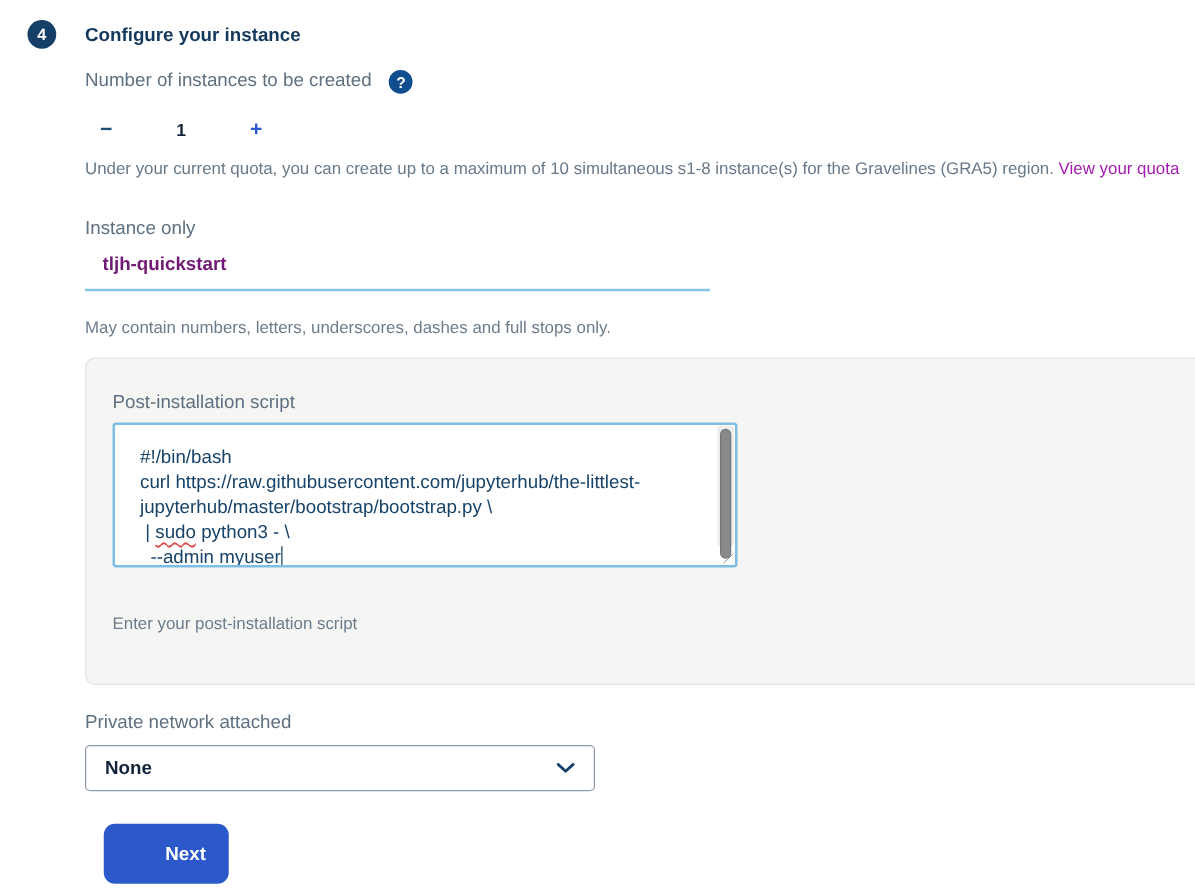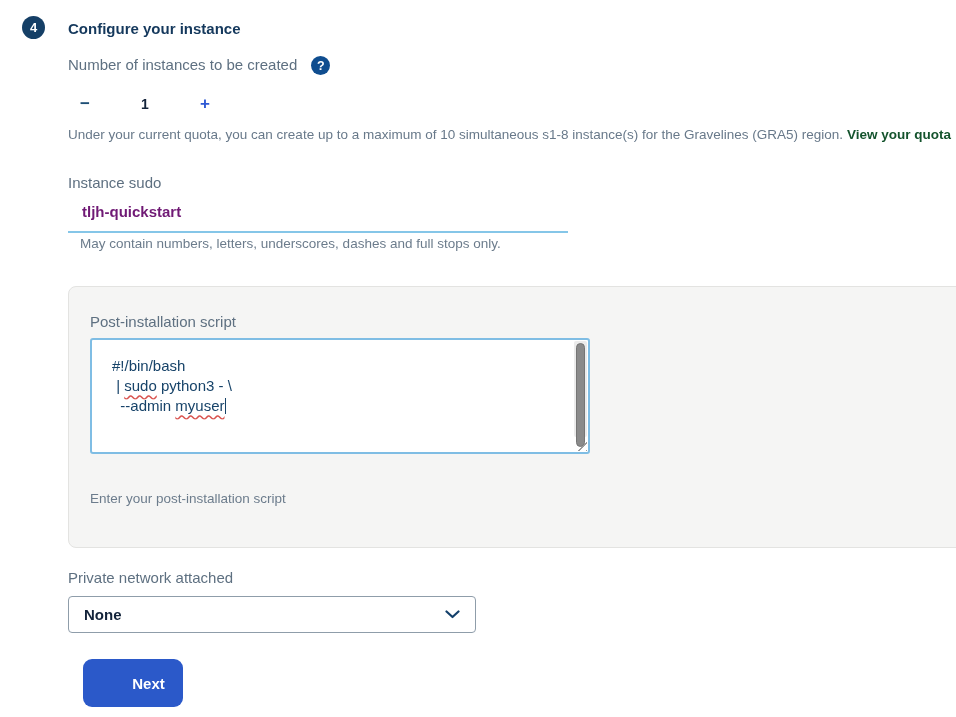--- a/index.html
+++ b/index.html
@@ -48,35 +48,35 @@
   }
   .stepper-btn.minus { color: #1d4e75; }
   .stepper-btn.plus  { color: #2e59d4; }
   .stepper-value { font-size: 14px; font-weight: bold; color: #13233a; }
 
   .quota-line {
     left: 68px; top: 127px; white-space: nowrap;
     font-size: 13.5px; color: #68798a;
   }
   .quota-link {
-    color: #14532d; font-weight: bold; text-decoration: none; cursor: pointer;
+    color: #a21caf; font-weight: normal; text-decoration: none; cursor: pointer;
   }
 
   
   .field-label { font-size: 15px; color: #5e7081; }
   .name-label  { left: 68px; top: 174px; }
   .name-input {
     left: 68px; top: 198px; width: 500px; height: 35px;
     border: none; border-bottom: 2px solid #85c6e8;
     outline: none; background: transparent;
     padding: 0 0 6px 14px;
     font-family: inherit; font-size: 15px; font-weight: bold; color: #701a75;
   }
   .helper-text { font-size: 13.5px; color: #6c7c8c; }
-  .name-helper { left: 68px; top: 236px; margin-left: 12px; }
+  .name-helper { left: 68px; top: 254px; }
 
   
   .script-panel {
     left: 68px; top: 286px; width: 904px; height: 262px;
     background: #f5f5f4; border: 1px solid #e3e3e1; border-radius: 8px;
   }
   .script-label { left: 90px; top: 313px; }
   .script-box {
     left: 90px; top: 338px; width: 500px; height: 116px;
     background: #ffffff; border: 2px solid #7fbde4; border-radius: 3px;
@@ -148,29 +148,30 @@
 <div class="abs stepper">
   <button class="stepper-btn minus">−</button>
   <span class="stepper-value">1</span>
   <button class="stepper-btn plus">+</button>
 </div>
 
 <div class="abs quota-line">
   <span>Under your current quota, you can create up to a maximum of 10 simultaneous s1-8 instance(s) for the Gravelines (GRA5) region. </span><a class="quota-link">View your quota</a>
 </div>
 
-<div class="abs field-label name-label">Instance sudo</div>
+<div class="abs field-label name-label">Instance only</div>
 <input class="abs name-input" value="tljh-quickstart" style="">
 <div class="abs helper-text name-helper">May contain numbers, letters, underscores, dashes and full stops only.</div>
 
 <div class="abs script-panel"></div>
 <div class="abs field-label script-label">Post-installation script</div>
 
 <div class="abs script-box">
   <div class="script-text"><span>#!/bin/bash
+</span><span>curl https://raw.githubusercontent.com/jupyterhub/the-littlest-jupyterhub/master/bootstrap/bootstrap.py \
 </span><span> | </span><span class="misspelled">sudo</span><span> python3 - \
 </span><span>  --admin </span><span class="misspelled">myuser</span><span class="caret"></span></div>
   <div class="script-scrollbar">
     <div class="script-scrollbar-thumb"></div>
   </div>
   <div class="resize-handle"></div>
 </div>
 
 <div class="abs helper-text script-helper">Enter your post-installation script</div>
 

